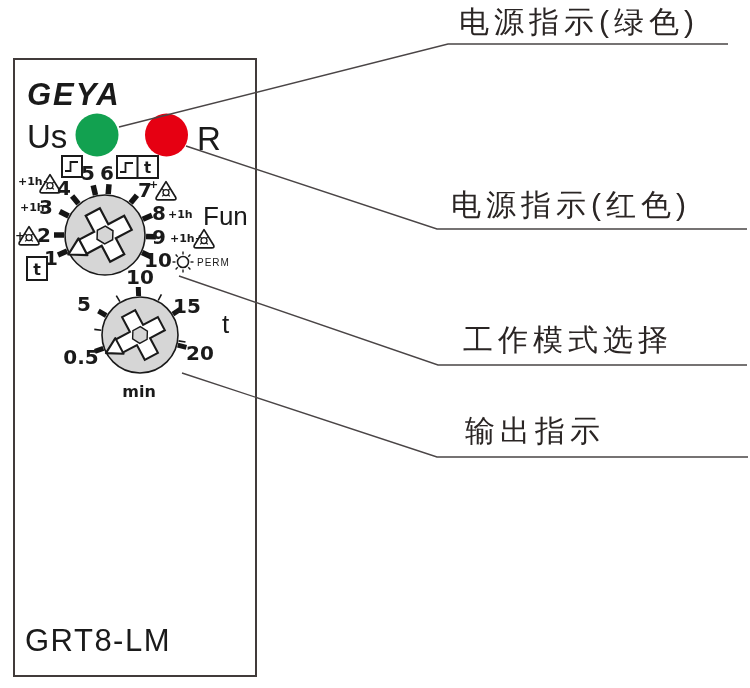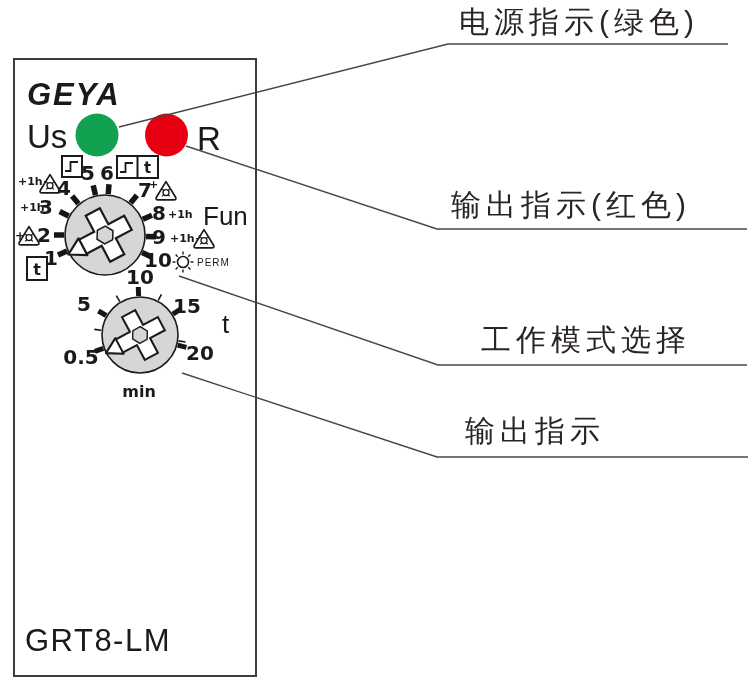--- a/index.html
+++ b/index.html
@@ -160,17 +160,17 @@
   <svg id="callout-lines" width="750" height="688" viewBox="0 0 750 688">
     <g fill="none" stroke="#4a4546" stroke-width="1.4">
       <polyline points="119,127 448,44 728,44"></polyline>
       <polyline points="186,146 437,229 747,229"></polyline>
       <polyline points="179,276 438,365 747,365"></polyline>
       <polyline points="182,373 437,457 748,457"></polyline>
     </g>
   </svg>
 
   <div class="callout-label" style="left:459px;top:5px;">电源指示(绿色)</div>
-  <div class="callout-label" style="left:451px;top:188px;">输出指示(红色)</div>
-  <div class="callout-label" style="left:481px;top:323px;">工作模式选择</div>
+  <div class="callout-label" style="left:451px;top:188px;">电源指示(红色)</div>
+  <div class="callout-label" style="left:463px;top:323px;">工作模式选择</div>
   <div class="callout-label" style="left:465px;top:414px;">输出指示</div>
 
 </div>
 
 </body></html>

